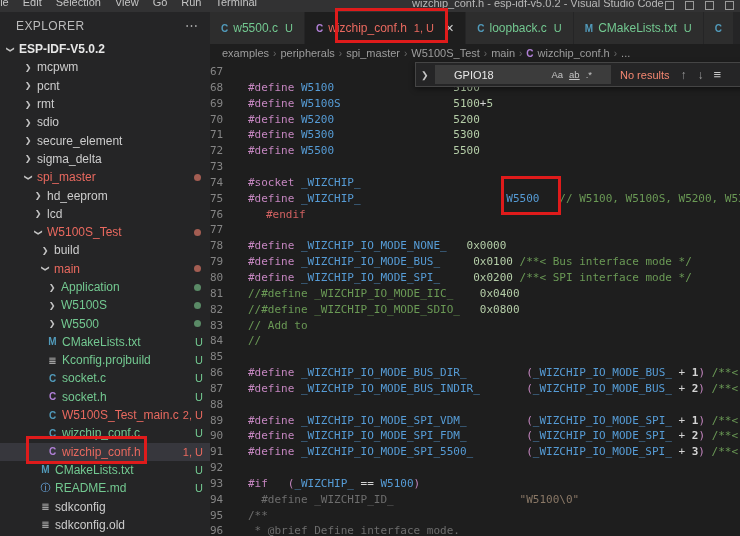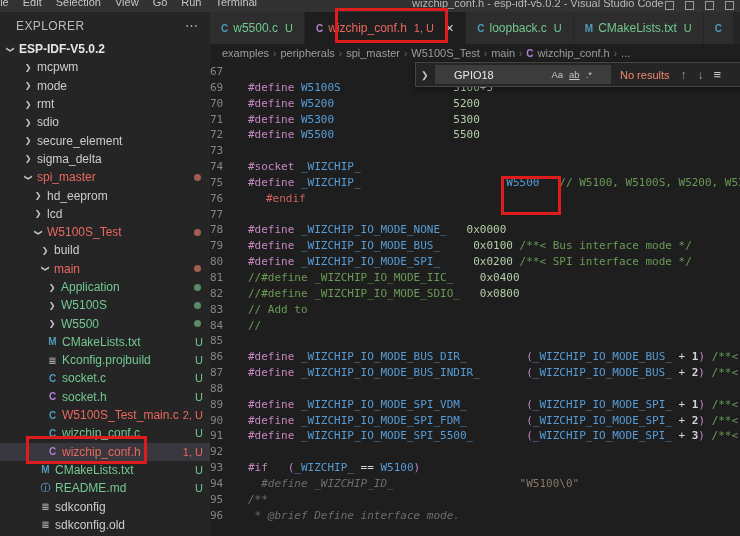--- a/index.html
+++ b/index.html
@@ -53,21 +53,21 @@
   .code-line { display:flex; height:15.85px; line-height:15.85px; font-family:"DejaVu Sans Mono", monospace; font-size:11px; }
   .lnum { width:32px; flex:0 0 32px; text-align:left; color:#858585; }
   .ltext { margin-left:6px; white-space:pre; }
   .pp  { color:#C586C0; }
   .id  { color:#569CD6; }
   .num { color:#B5CEA8; }
   .cmt { color:#6A9955; }
   .op  { color:#d4d4d4; }
   .opn { color:#d4d4d4; font-weight:bold; }
   .red { color:#D16161;margin-left:18px; }
-  .dim { color:#6d6d6d;font-style:italic; }
+  .dim { color:#6d6d6d; }
   .dimstr { color:#8a7866; }
   .pl  { color:#d4d4d4; }
 
   
   .findwidget { position:absolute; left:415px; top:62px; width:331px; height:25px; background:#252526;
     border:1px solid #454545; box-shadow:0 2px 6px rgba(0,0,0,.45); display:flex; align-items:center; padding:0 5px; z-index:5; }
   .find-toggle { width:10px; color:#c5c5c5; font-size:9px; margin-right:4px; }
   .find-input { width:176px; height:19px; background:#3c3c3c; display:flex; align-items:center; padding:0 19px; }
   .find-input input { flex:1; min-width:0; background:transparent; border:none; outline:none; color:#e8e8e8; font-size:11px; font-family:"Liberation Sans", sans-serif; }
   .find-opt { font-size:9.5px; color:#c5c5c5; margin-left:6px; }
@@ -118,21 +118,21 @@
           <span class="flabel t-default bold">ESP-IDF-V5.0.2</span>
         </div>
         <div class="tree-row">
           <span style="width: 22px; flex: 0 0 22px;"></span>
           <span class="chev">❯</span>
           <span class="flabel t-default">mcpwm</span>
         </div>
         <div class="tree-row">
           <span style="width: 22px; flex: 0 0 22px;"></span>
           <span class="chev">❯</span>
-          <span class="flabel t-default">mode</span>
+          <span class="flabel t-default">pcnt</span>
         </div>
         <div class="tree-row">
           <span style="width: 22px; flex: 0 0 22px;"></span>
           <span class="chev">❯</span>
           <span class="flabel t-default">rmt</span>
         </div>
         <div class="tree-row">
           <span style="width: 22px; flex: 0 0 22px;"></span>
           <span class="chev">❯</span>
           <span class="flabel t-default">sdio</span>
@@ -305,20 +305,24 @@
         <span class="bc-sep">›</span>
         <span class="bc-icon">C</span>
         <span>wizchip_conf.h</span>
         <span class="bc-sep">›</span>
         <span>...</span>
       </div>
     <div class="code" id="code">
         <div class="code-line">
           <span class="lnum">67</span>
           <span class="ltext"></span>
+        </div>
+        <div class="code-line">
+          <span class="lnum">68</span>
+          <span class="ltext"><span class="pp">#define</span><span class="pl"> </span><span class="id">W5100</span><span class="pl">                  </span><span class="num">5100</span></span>
         </div>
         <div class="code-line">
           <span class="lnum">69</span>
           <span class="ltext"><span class="pp">#define</span><span class="pl"> </span><span class="id">W5100S</span><span class="pl">                 </span><span class="num">5100</span><span class="op">+</span><span class="num">5</span></span>
         </div>
         <div class="code-line">
           <span class="lnum">70</span>
           <span class="ltext"><span class="pp">#define</span><span class="pl"> </span><span class="id">W5200</span><span class="pl">                  </span><span class="num">5200</span></span>
         </div>
         <div class="code-line">

